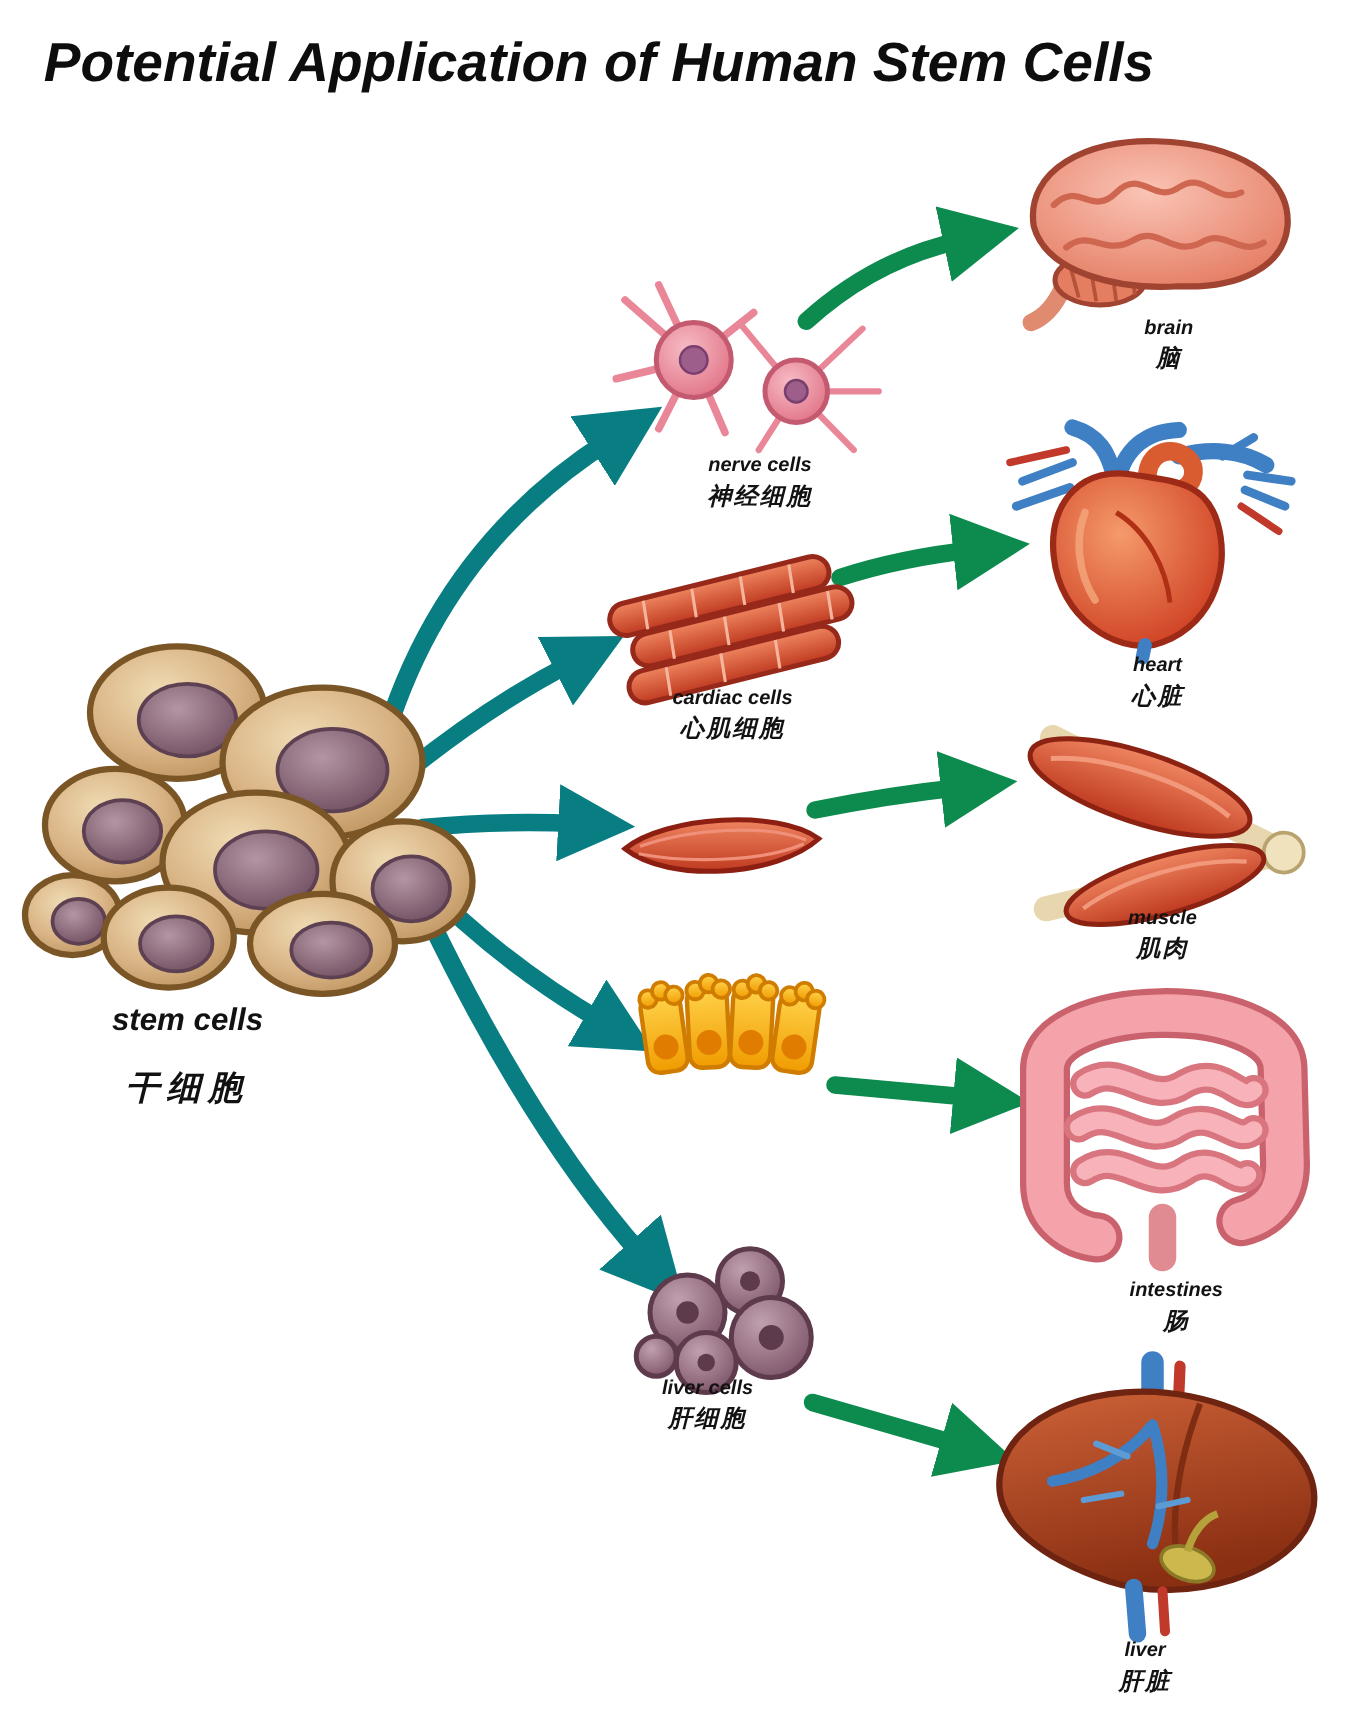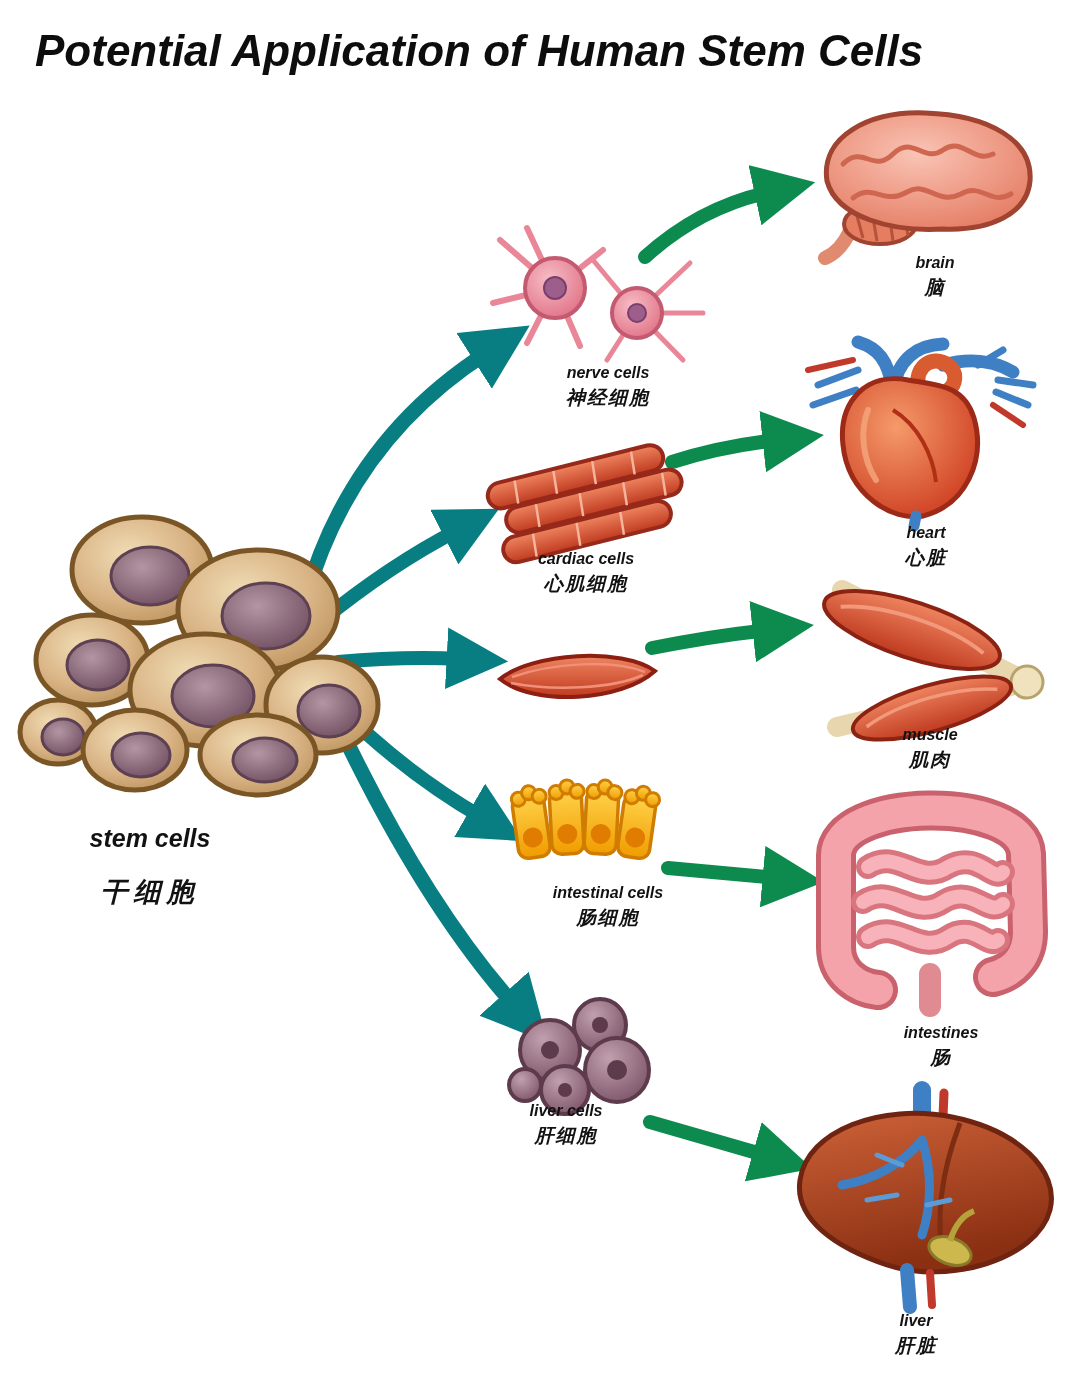--- a/index.html
+++ b/index.html
@@ -5,21 +5,21 @@
   * { margin:0; padding:0; box-sizing:border-box; }
   html,body { background:#ffffff; }
   body { font-family:"Liberation Sans","DejaVu Sans",sans-serif; }
   .poster { position:relative; width:1080px; height:1373px; background:#ffffff; overflow:hidden;font-style:italic; }
   .art { position:absolute; left:0; top:0; width:1080px; height:1373px; }
   .title { position:absolute; left:35px; top:26px; font-size:44px; font-weight:bold; color:#0d0d0d; }
   .subtitle { position:absolute; left:35px; top:96px; font-size:37px; font-weight:bold; color:#111; letter-spacing:8px; }
   .lbl { position:absolute; transform:translateX(-50%); text-align:center; color:#121212; line-height:1.15; white-space:nowrap; z-index:3; }
   .lbl .en { font-size:16px; font-weight:bold; }
   .lbl .zh { font-size:19px; font-weight:bold; margin-top:5px; letter-spacing:2px; }
-  .lbl.big .en { font-size:25px;margin-top:22px; }
+  .lbl.big .en { font-size:25px; }
   .lbl.big .zh { font-size:27px; margin-top:24px; letter-spacing:6px; }
   .watermark { position:absolute; left:520px; top:727px; transform:translateX(-50%);
     font-size:26px; font-weight:bold; white-space:nowrap; z-index:6; color:#ffdf00;
     text-shadow:0 1px 2px rgba(150,100,0,.45), 0 0 1px rgba(120,80,0,.6); }
 </style>
 </head>
 <body>
 
 <div class="poster">
 
@@ -247,24 +247,20 @@
     <div class="en">nerve cells</div>
     <div class="zh">神经细胞</div>
   </div>
 
   <div class="lbl" style="left:586px; top:550px;">
     <div class="en">cardiac cells</div>
     <div class="zh">心肌细胞</div>
   </div>
 
 
-  <div class="lbl" style="left:608px; top:884px;">
-    <div class="en">intestinal cells</div>
-    <div class="zh">肠细胞</div>
-  </div>
 
   <div class="lbl" style="left:566px; top:1102px;">
     <div class="en">liver cells</div>
     <div class="zh">肝细胞</div>
   </div>
 
   <div class="lbl" style="left:935px; top:254px;">
     <div class="en">brain</div>
     <div class="zh">脑</div>
   </div>

